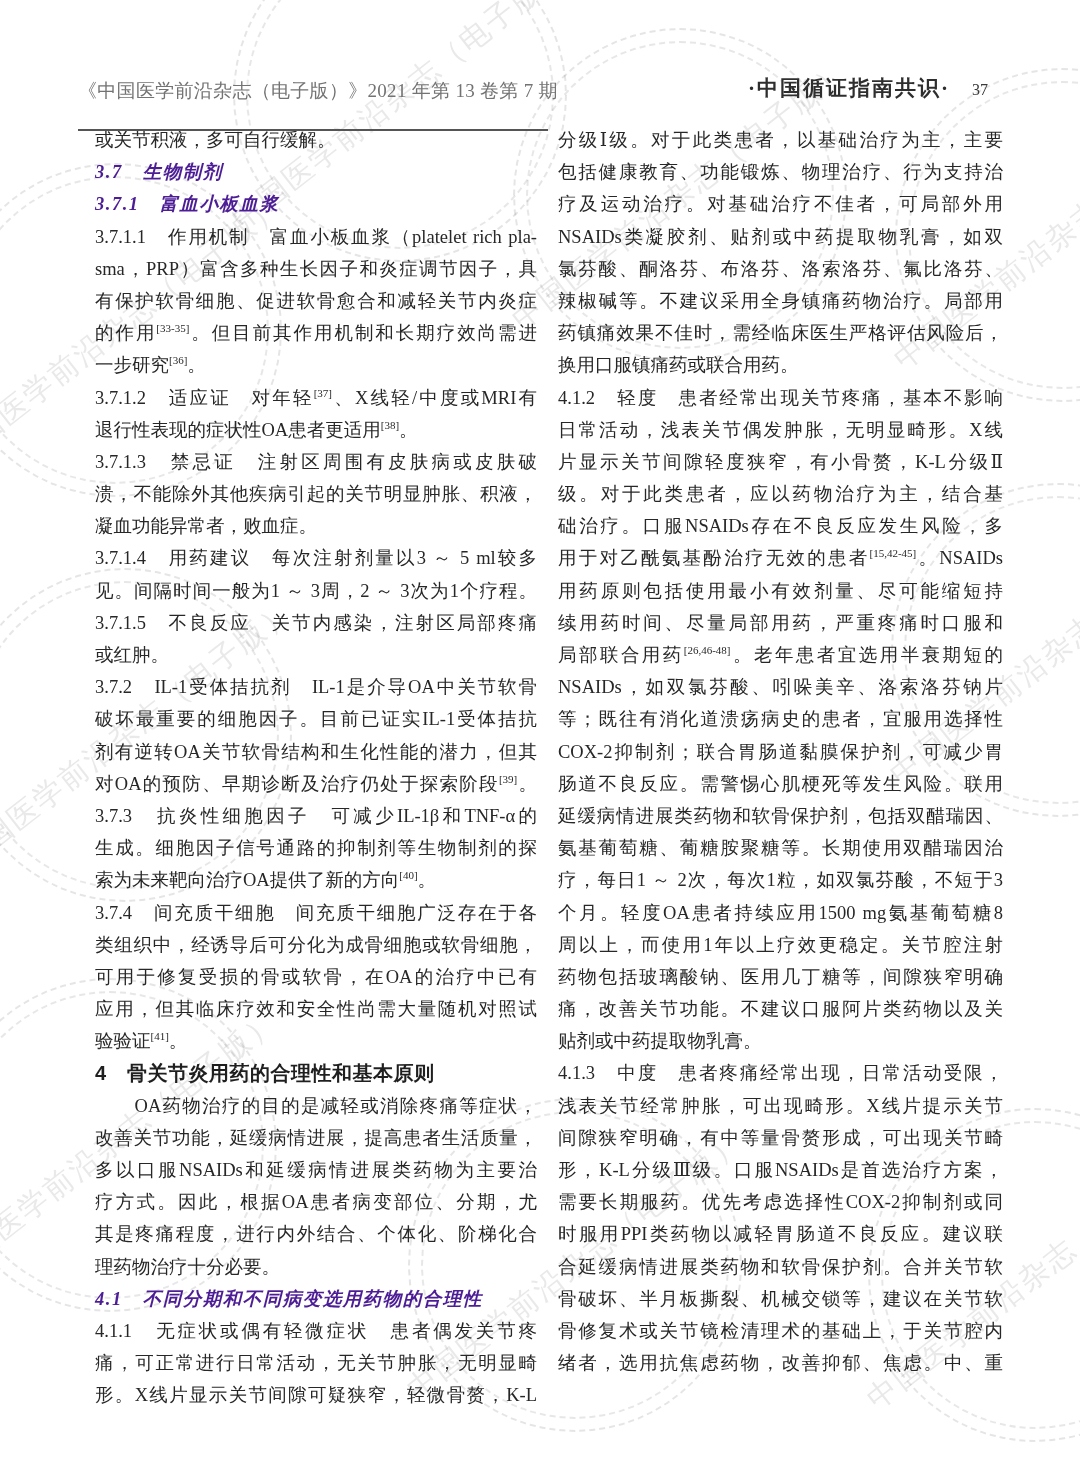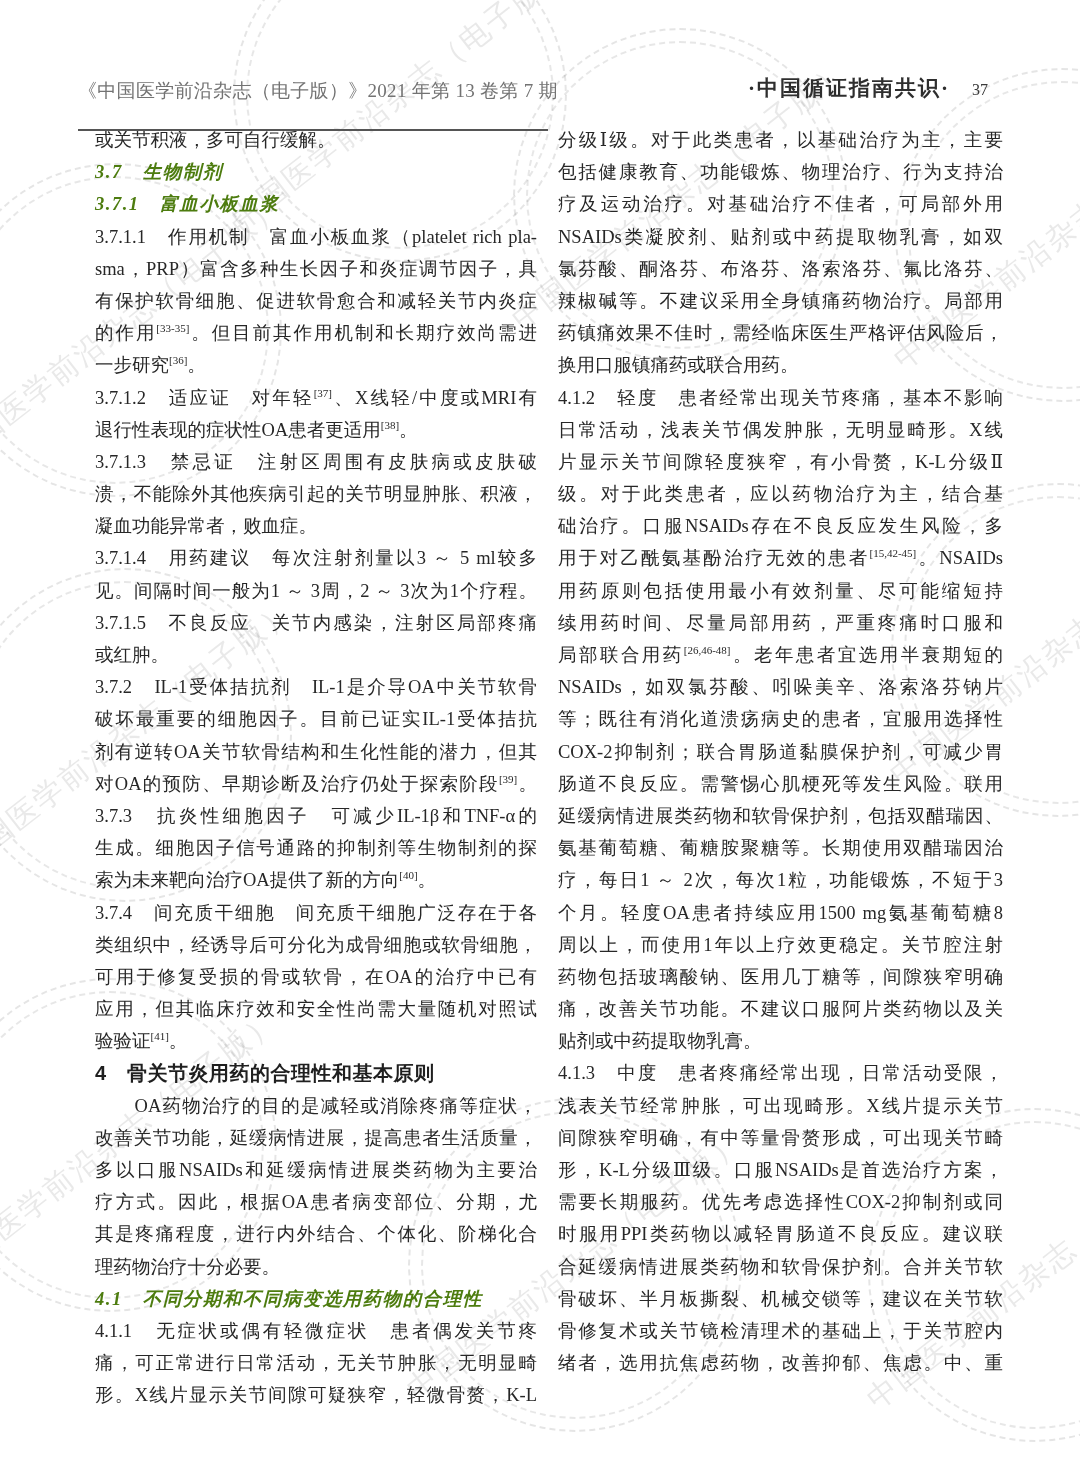--- a/index.html
+++ b/index.html
@@ -52,21 +52,21 @@
   .col-left{left:95px;width:442px;}
   .col-right{left:558px;width:445px;}
   .ln{height:32.2px;overflow:visible;}
   .ln.j{text-align:justify;text-align-last:justify;}
   .ln.end{text-align:left;}
   .ln.h1{
     font-family:"Liberation Sans","DejaVu Sans",sans-serif;
     font-weight:700;font-size:20px;letter-spacing:0.5px;color:#1f1f1f;
   }
   .ln.h2{
-    font-style:italic;font-weight:600;letter-spacing:1.5px;color:#4d7c0f;
+    font-style:italic;font-weight:600;letter-spacing:1.5px;color:#4c1d95;
   }
   sup{font-size:11px;line-height:0;vertical-align:super;letter-spacing:0;}
 </style>
 </head>
 <body>
 
 <div class="page">
   <div class="wm-layer">
       <div class="stamp" style="left: 115px; top: 330px;">
         <span class="wm-text">中国医学前沿杂志（电子版）</span>
@@ -164,21 +164,21 @@
       <div class="ln j">用于对乙酰氨基酚治疗无效的患者<sup>[15,42-45]</sup>。NSAIDs</div>
       <div class="ln j">用药原则包括使用最小有效剂量、尽可能缩短持</div>
       <div class="ln j">续用药时间、尽量局部用药，严重疼痛时口服和</div>
       <div class="ln j">局部联合用药<sup>[26,46-48]</sup>。老年患者宜选用半衰期短的</div>
       <div class="ln j">NSAIDs，如双氯芬酸、吲哚美辛、洛索洛芬钠片</div>
       <div class="ln j">等；既往有消化道溃疡病史的患者，宜服用选择性</div>
       <div class="ln j">COX-2抑制剂；联合胃肠道黏膜保护剂，可减少胃</div>
       <div class="ln j">肠道不良反应。需警惕心肌梗死等发生风险。联用</div>
       <div class="ln j">延缓病情进展类药物和软骨保护剂，包括双醋瑞因、</div>
       <div class="ln j">氨基葡萄糖、葡糖胺聚糖等。长期使用双醋瑞因治</div>
-      <div class="ln j">疗，每日1 ～ 2次，每次1粒，功能锻炼，不短于3</div>
+      <div class="ln j">疗，每日1 ～ 2次，每次1粒，如双氯芬酸，不短于3</div>
       <div class="ln j">个月。轻度OA患者持续应用1500 mg氨基葡萄糖8</div>
       <div class="ln j">周以上，而使用1年以上疗效更稳定。关节腔注射</div>
       <div class="ln j">药物包括玻璃酸钠、医用几丁糖等，间隙狭窄明确</div>
       <div class="ln j">痛，改善关节功能。不建议口服阿片类药物以及关</div>
       <div class="ln end">贴剂或中药提取物乳膏。</div>
       <div class="ln j">4.1.3　中度　患者疼痛经常出现，日常活动受限，</div>
       <div class="ln j">浅表关节经常肿胀，可出现畸形。X线片提示关节</div>
       <div class="ln j">间隙狭窄明确，有中等量骨赘形成，可出现关节畸</div>
       <div class="ln j">形，K-L分级Ⅲ级。口服NSAIDs是首选治疗方案，</div>
       <div class="ln j">需要长期服药。优先考虑选择性COX-2抑制剂或同</div>

